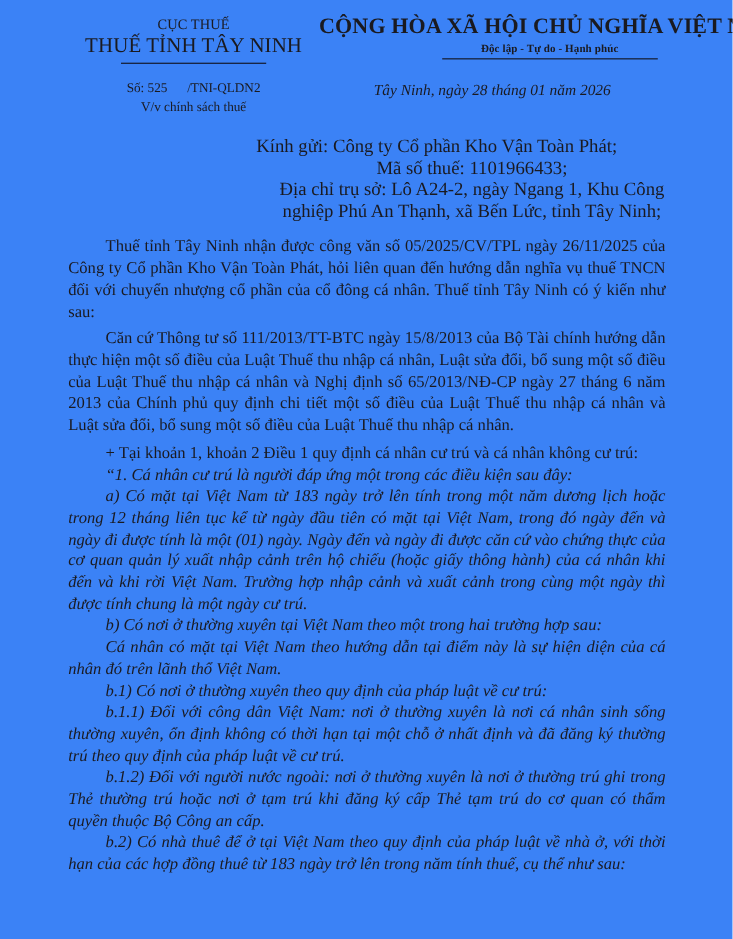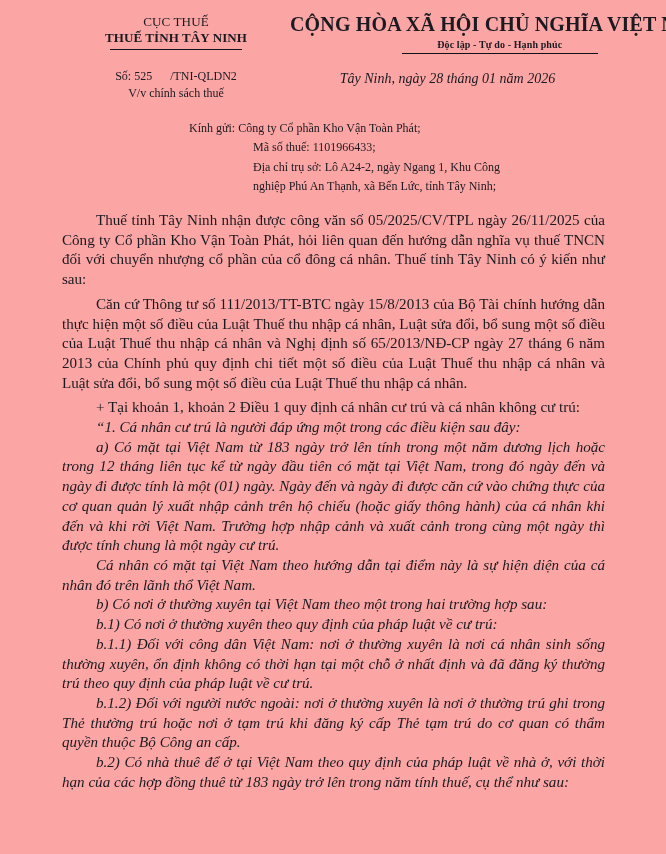--- a/index.html
+++ b/index.html
@@ -16,21 +16,21 @@
     -webkit-font-smoothing: antialiased;
     overflow: hidden;
   }
 
   .page {
     position: relative;
     width: 666px;
     height: 854px;
     box-sizing: border-box;
     padding: 10px 61px 0 62px;
-    background: #fca5a5;
+    background: #3b82f6;
   }
 
   
   .doc-header {
     display: flex;
     align-items: flex-start;
     justify-content: flex-start;
     margin: 0;
     padding: 0;
   }
@@ -45,22 +45,22 @@
     text-align: center;
     padding-top: 2px;
   }
 
   .org-line1 {
     font-size: 13.1px;
     letter-spacing: 0.1px;
     line-height: 1.25;
   }
   .org-line2 {
-    font-size: 13px;
-    font-weight: bold;
+    font-size: 19px;
+    font-weight: normal;
     line-height: 1.3;
     letter-spacing: 0.1px;
     white-space: nowrap;
   }
   .nation-line1 {
     font-size: 20px;
     font-weight: bold;
     line-height: 1.28;
     letter-spacing: 0.15px;
     white-space: nowrap;
@@ -109,22 +109,23 @@
     font-size: 14px;
     font-style: italic;
     line-height: 1.42;
     white-space: nowrap;
     padding-top: 1px;
   }
 
   
   .recipient {
     margin-top: 17px;
-    font-size: 12px;
+    font-size: 17px;
     line-height: 19.6px;
+    text-align: center;
   }
   .recipient .r-line {
     display: block;
     white-space: nowrap;
   }
   .r-first { padding-left: 127px; }
   .r-rest  { padding-left: 191px; }
 
   
   p {
@@ -188,24 +189,24 @@
     <p>Căn cứ Thông tư số 111/2013/TT-BTC ngày 15/8/2013 của Bộ Tài chính hướng dẫn thực hiện một số điều của Luật Thuế thu nhập cá nhân, Luật sửa đổi, bổ sung một số điều của Luật Thuế thu nhập cá nhân và Nghị định số 65/2013/NĐ-CP ngày 27 tháng 6 năm 2013 của Chính phủ quy định chi tiết một số điều của Luật Thuế thu nhập cá nhân và Luật sửa đổi, bổ sung một số điều của Luật Thuế thu nhập cá nhân.</p>
 
     <div class="block-gap"></div>
 
     <p>+ Tại khoản 1, khoản 2 Điều 1 quy định cá nhân cư trú và cá nhân không cư trú:</p>
 
     <p class="ital">“1. Cá nhân cư trú là người đáp ứng một trong các điều kiện sau đây:</p>
 
     <p class="ital">a) Có mặt tại Việt Nam từ 183 ngày trở lên tính trong một năm dương lịch hoặc trong 12 tháng liên tục kể từ ngày đầu tiên có mặt tại Việt Nam, trong đó ngày đến và ngày đi được tính là một (01) ngày. Ngày đến và ngày đi được căn cứ vào chứng thực của cơ quan quản lý xuất nhập cảnh trên hộ chiếu (hoặc giấy thông hành) của cá nhân khi đến và khi rời Việt Nam. Trường hợp nhập cảnh và xuất cảnh trong cùng một ngày thì được tính chung là một ngày cư trú.</p>
 
+    <p class="ital">b) Có nơi ở thường xuyên tại Việt Nam theo một trong hai trường hợp sau:</p>
+
     <p class="ital">Cá nhân có mặt tại Việt Nam theo hướng dẫn tại điểm này là sự hiện diện của cá nhân đó trên lãnh thổ Việt Nam.</p>
 
-    <p class="ital">b) Có nơi ở thường xuyên tại Việt Nam theo một trong hai trường hợp sau:</p>
-
     <p class="ital">b.1) Có nơi ở thường xuyên theo quy định của pháp luật về cư trú:</p>
 
     <p class="ital">b.1.1) Đối với công dân Việt Nam: nơi ở thường xuyên là nơi cá nhân sinh sống thường xuyên, ổn định không có thời hạn tại một chỗ ở nhất định và đã đăng ký thường trú theo quy định của pháp luật về cư trú.</p>
 
     <p class="ital">b.1.2) Đối với người nước ngoài: nơi ở thường xuyên là nơi ở thường trú ghi trong Thẻ thường trú hoặc nơi ở tạm trú khi đăng ký cấp Thẻ tạm trú do cơ quan có thẩm quyền thuộc Bộ Công an cấp.</p>
 
     <p class="ital">b.2) Có nhà thuê để ở tại Việt Nam theo quy định của pháp luật về nhà ở, với thời hạn của các hợp đồng thuê từ 183 ngày trở lên trong năm tính thuế, cụ thể như sau:</p>
 
 
   </div>

